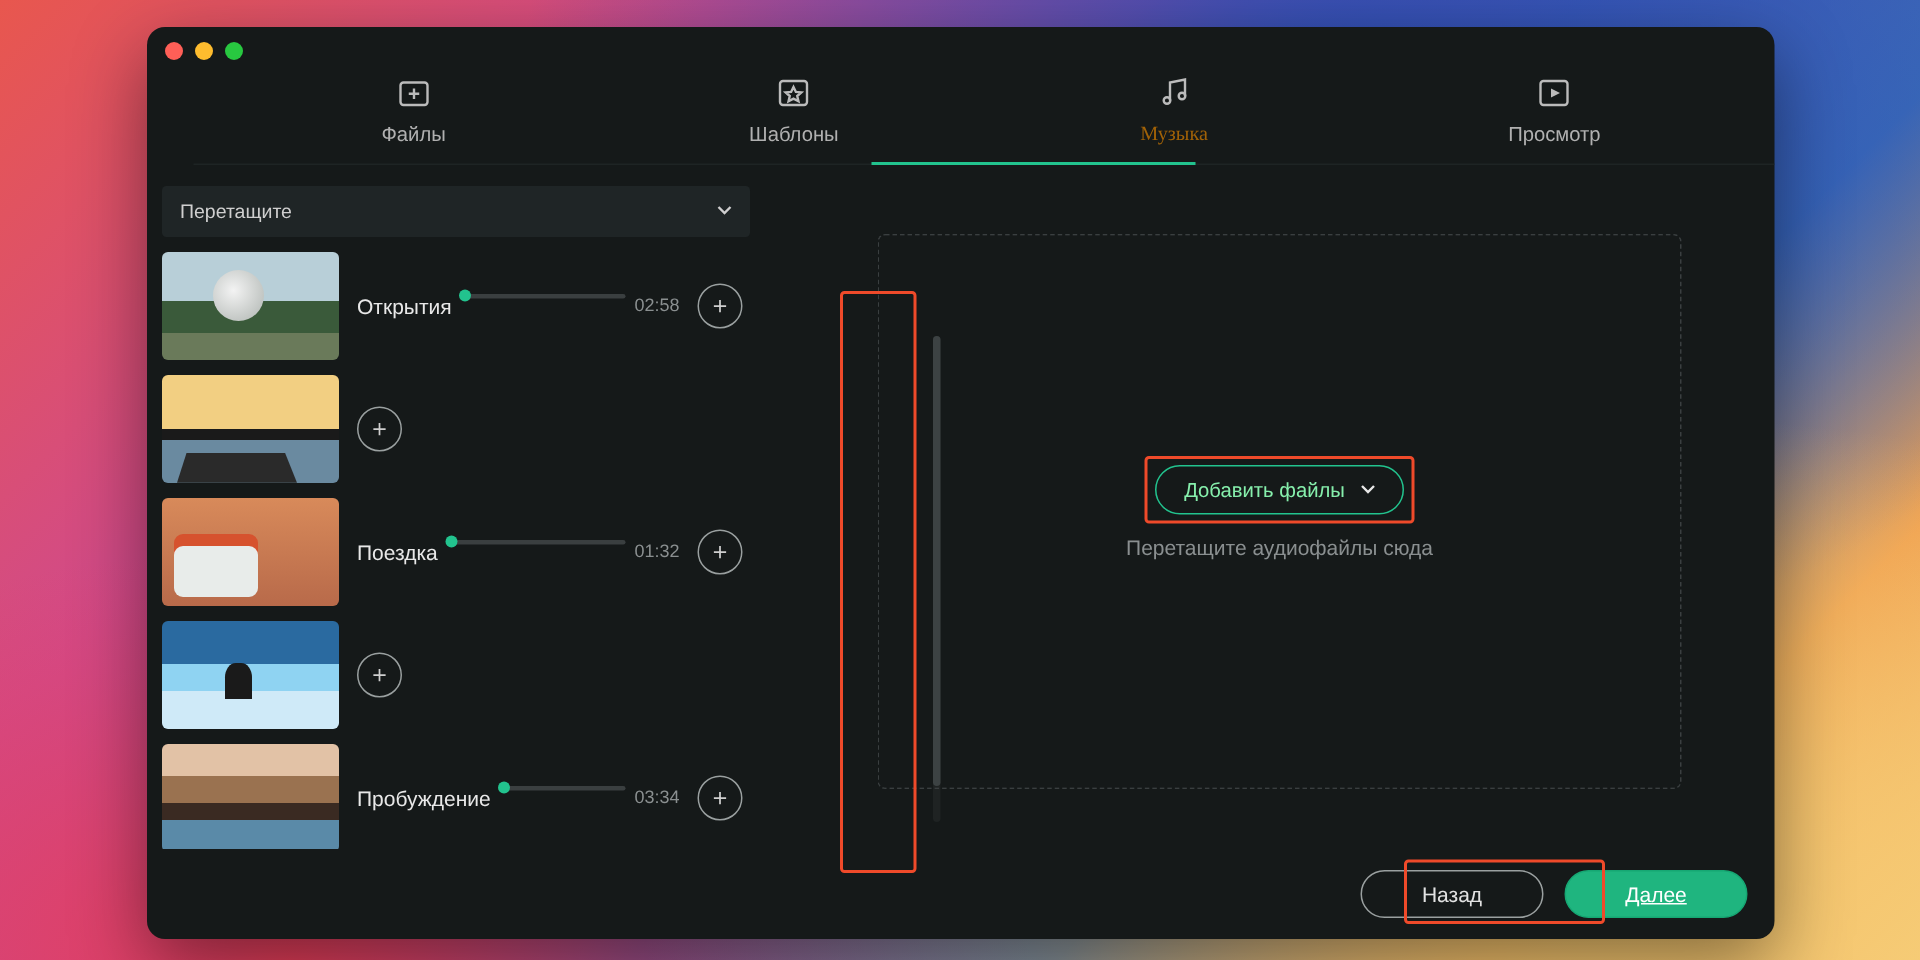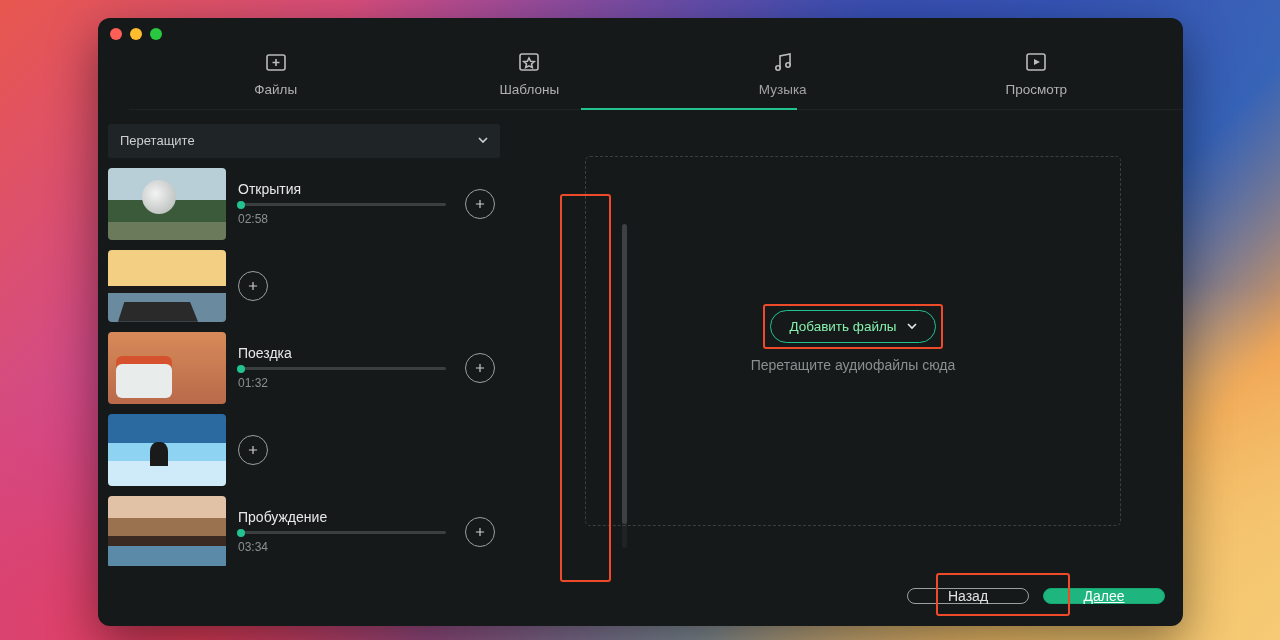--- a/index.html
+++ b/index.html
@@ -34,21 +34,21 @@
     border-bottom: 1px solid #1e2424;
     position: relative;
     margin-left: 31px;
   }
   .tab {
     flex: 1; display: flex; flex-direction: column; align-items: center;
     gap: 8px; color: #b0b0b0; font-size: 13.5px; cursor: pointer;
     padding-bottom: 12px;
   }
   .tab svg { width: 24px; height: 24px; stroke: #bbb; fill: none; stroke-width: 1.6; }
-  .tab.active { color: #a3a3a3; }
+  .tab.active { color: #a16207; font-family: Liberation Serif, serif; }
   .tab-underline {
     position: absolute; bottom: -1px; height: 2px; background: #22c38e;
     width: 216px; left: calc(20px + 216px*2);
   }
 
   .body {
     flex: 1; display: flex; position: relative; min-height: 0;
   }
   .left {
     width: 415px; display: flex; flex-direction: column; padding: 14px 8px 0 10px;
@@ -65,21 +65,21 @@
     overflow: hidden;
   }
   .track {
     display: flex; align-items: center; gap: 12px; height: 72px;
     padding-right: 10px;
   }
   .thumb {
     width: 118px; height: 72px; border-radius: 4px; flex-shrink: 0;
     background: #333; position: relative; overflow:hidden;
   }
-  .meta { flex: 1; display:flex; flex-direction:column; gap:6px; min-width:0; }
+  .meta { flex: 1; display:flex; flex-direction:row; gap:6px; min-width:0; }
   .title { color: #e8e8e8; font-size: 14px; }
   .progress {
     height: 3px; background: #3a3f40; border-radius: 2px; position: relative; width: 208px;
   }
   .dot { position:absolute; left:0; top:50%; transform:translate(-1px,-50%);
     width:8px;height:8px;border-radius:50%;background:#22c38e; }
   .time { color: #8a8f90; font-size: 12px; }
   .addbtn {
     width: 30px; height: 30px; border-radius: 50%;
     border: 1.6px solid #9aa0a0; display:flex;align-items:center;justify-content:center;
@@ -113,21 +113,21 @@
   }
   .hi-addfiles { position:absolute; border:2.5px solid #ef4a2a; border-radius:3px;
     left:-8px; top:-7px; right:-8px; bottom:-7px; pointer-events:none; }
   .hint { color:#8a8f90; font-size:14px; }
 
   .footer {
     height: 60px; display:flex; justify-content:flex-end; align-items:center;
     gap: 14px; padding: 0 18px;
   }
   .btn {
-    width: 122px; height: 16px; border-radius: 18px; font-size:14px;
+    width: 122px; height: 32px; border-radius: 18px; font-size:14px;
     display:flex;align-items:center;justify-content:center; cursor:pointer;
   }
   .btn-back { border:1.5px solid #9aa0a0; color:#e2e2e2; background:transparent;}
   .btn-next { background:#1fb57f; color:#fff; border:1px solid #16a773;text-decoration:underline;}
   .hi-next { position:absolute; right: 113px; bottom: 10px; width:134px; height:43px;
     border:2.5px solid #ef4a2a; border-radius:3px; pointer-events:none;}
 
   
   .sc1{background:linear-gradient(#b8cfd8 45%,#3a5a3a 45% 75%,#6a7a5a 75%);}
   .sc1::after{content:"";position:absolute;left:34px;top:12px;width:34px;height:34px;border-radius:50%;background:radial-gradient(circle at 40% 40%,#f3f3f3,#aeb4b0);} 

